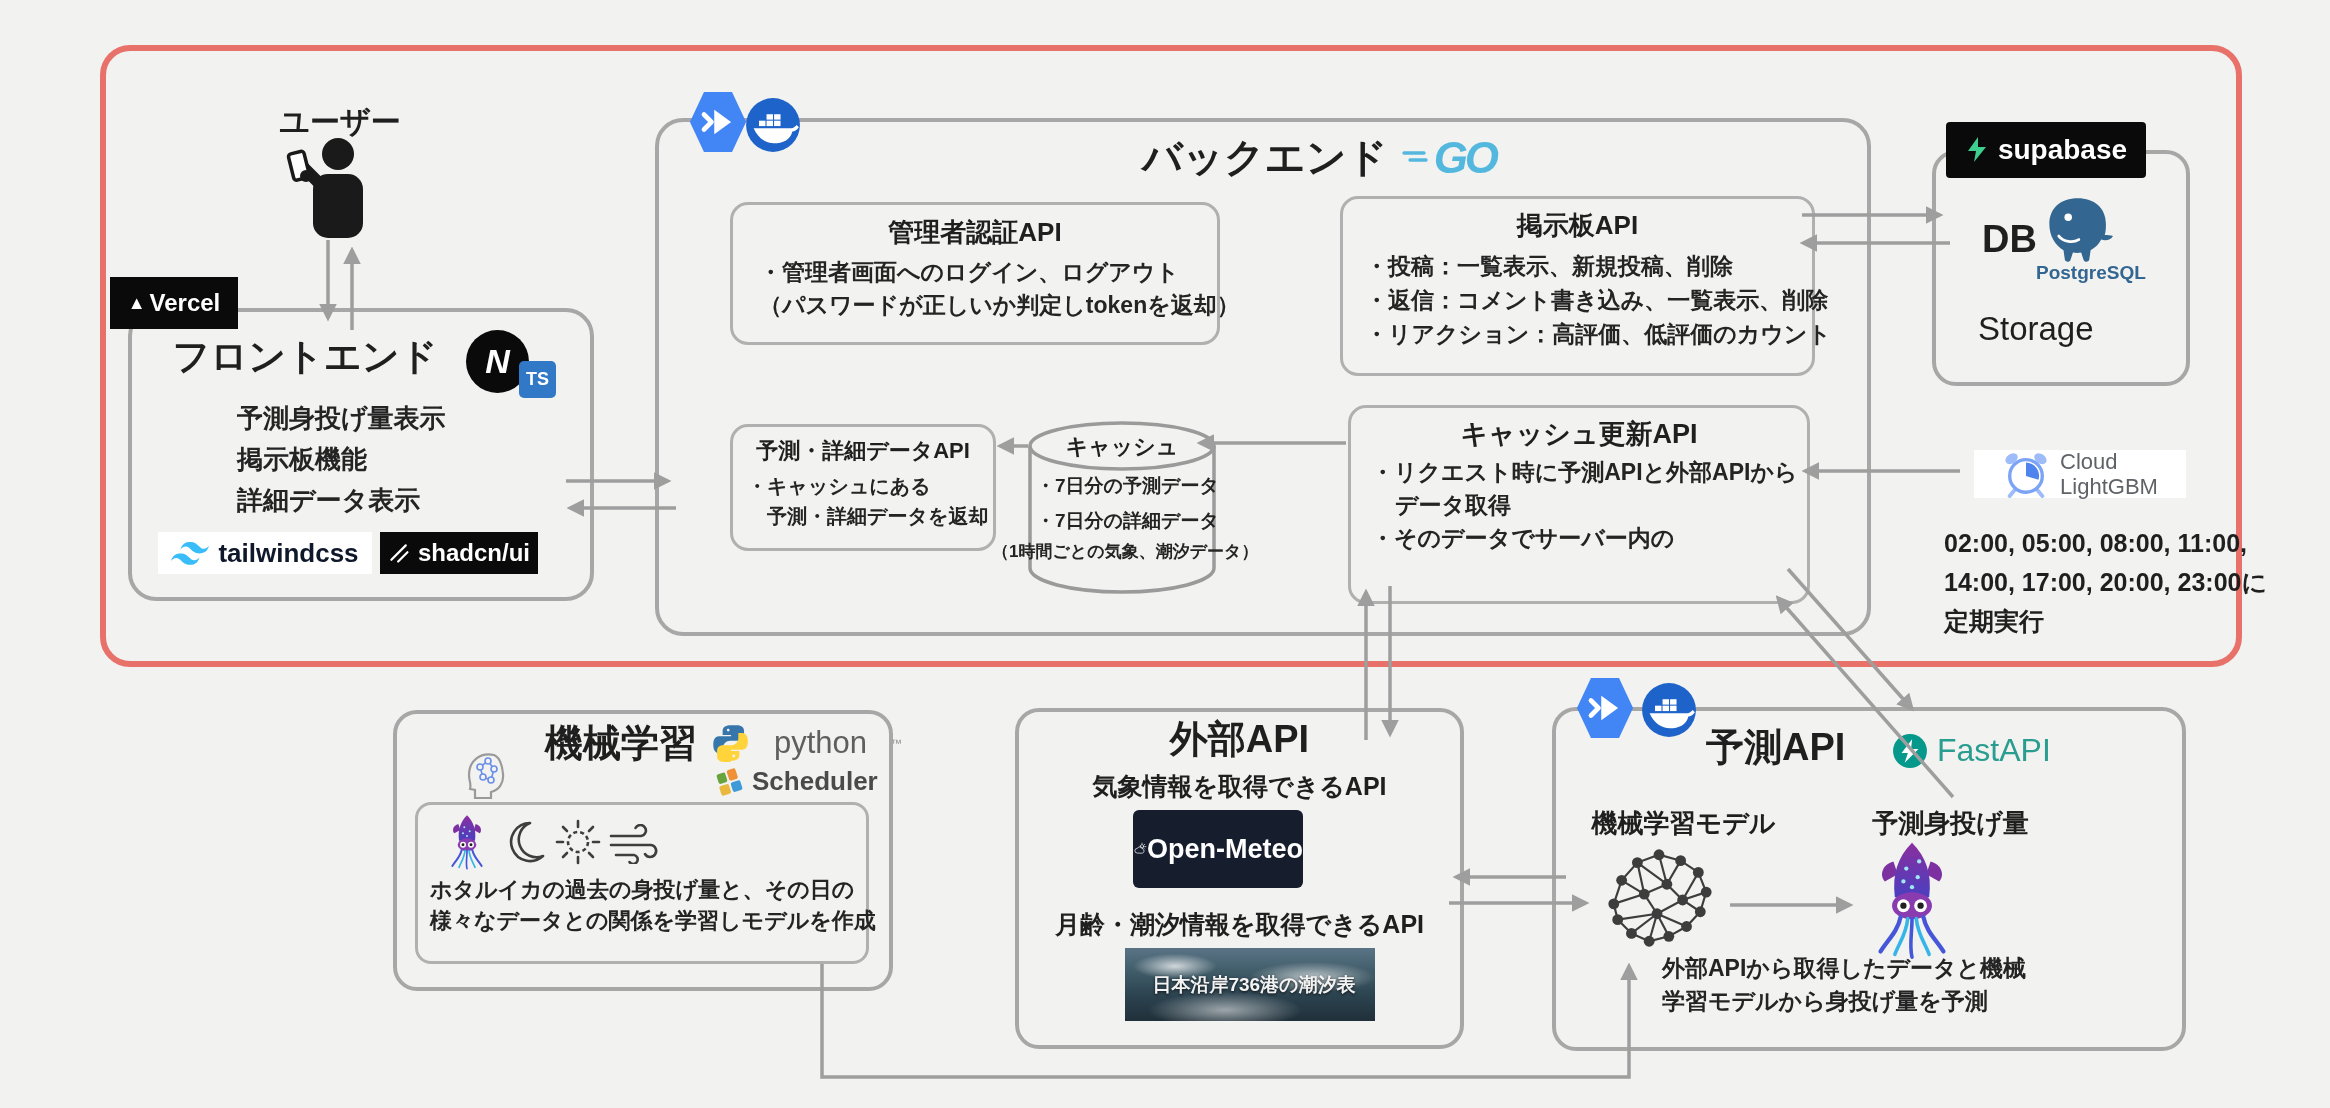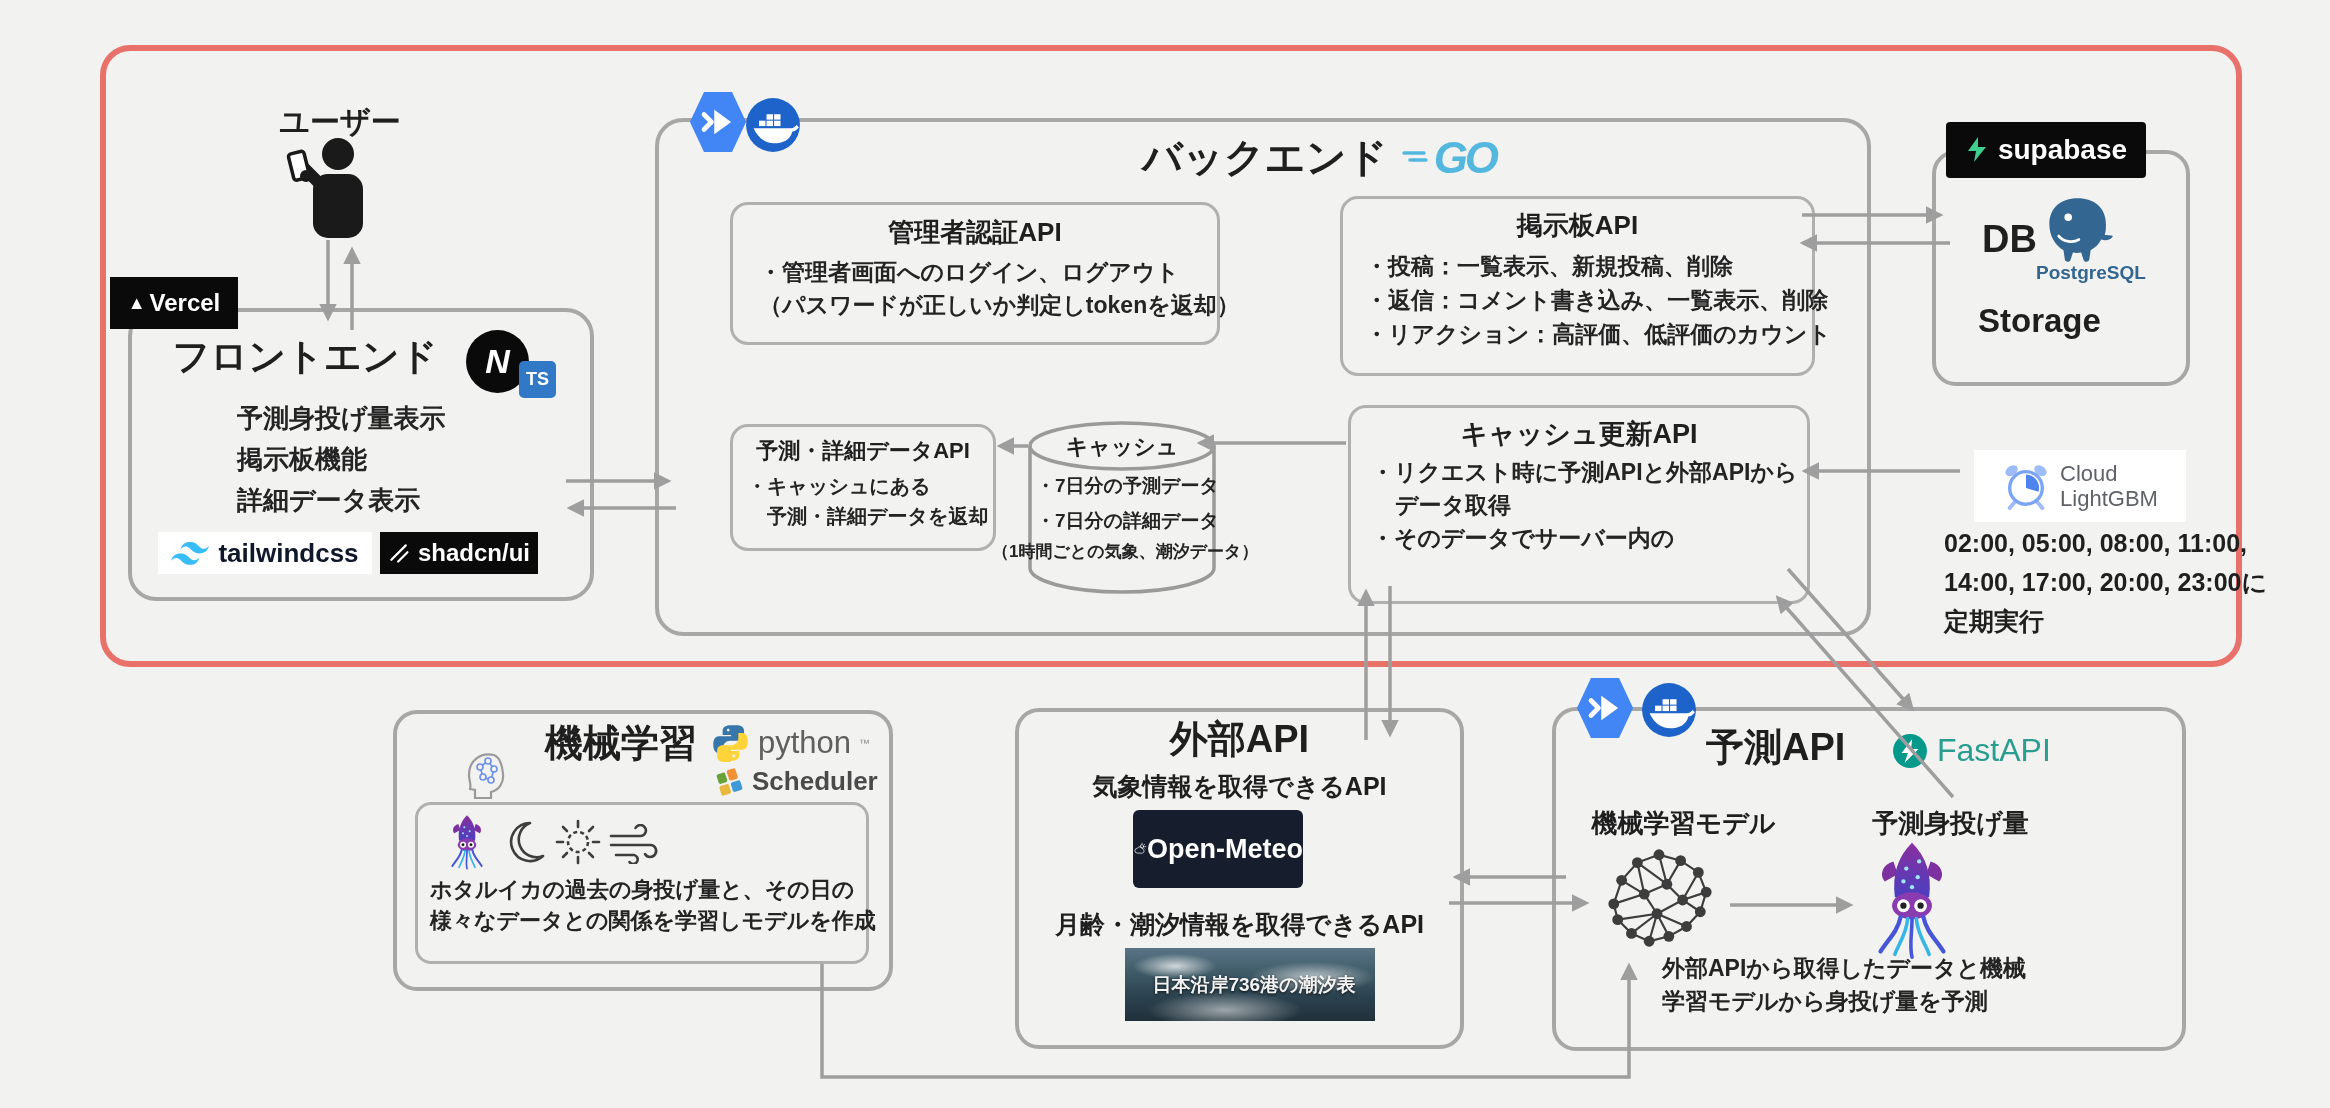--- a/index.html
+++ b/index.html
@@ -147,23 +147,23 @@
     </svg>
     <span style="font-size:28px;font-weight:700;">supabase</span>
   </div>
   <div class="t" style="left:1982px;top:218px;font-size:38px;font-weight:800;">DB</div>
   <svg class="abs" style="left:2042px;top:196px;" width="76" height="66" viewBox="0 0 64 56">
     <path fill="#336791" d="M30,2 C16,2 6,10 6,24 c0,10 5,18 12,22 l1,7 c0,3 4,4 5,1 l2,-6 c2,.5 5,.5 7,0 l2,6 c1,3 5,2 5,-1 l1,-7 c4,-2 7,-5 9,-9 c3,1 8,1 10,-3 c-2,-1 -5,-1 -7,-1 c1,-3 1,-6 1,-9 C54,10 44,2 30,2 z"></path>
     <circle cx="22" cy="18" r="3.2" fill="#ffffff"></circle>
     <path d="M14,34 c4,5 12,6 17,3" stroke="#ffffff" stroke-width="2.4" fill="none" stroke-linecap="round"></path>
   </svg>
   <div class="t" style="left:2036px;top:262px;font-size:19px;font-weight:600;color:#336791;">PostgreSQL</div>
-  <div class="t" style="left:1978px;top:302px;font-size:33px;font-weight:700;">Storage</div>
-
-  <div class="badge" style="left:1974px;top:450px;width:212px;height:72px;background:#ffffff;gap:10px;">
+  <div class="t" style="left:1978px;top:310px;font-size:33px;font-weight:400;">Storage</div>
+
+  <div class="badge" style="left:1974px;top:450px;width:212px;height:48px;background:#ffffff;gap:10px;">
     <svg width="48" height="48" viewBox="0 0 50 50">
       <ellipse cx="10" cy="9" rx="7" ry="5" transform="rotate(-35 10 9)" fill="#9dbcf9"></ellipse>
       <ellipse cx="40" cy="9" rx="7" ry="5" transform="rotate(35 40 9)" fill="#9dbcf9"></ellipse>
       <line x1="13" y1="42" x2="8" y2="48" stroke="#9dbcf9" stroke-width="4" stroke-linecap="round"></line>
       <line x1="37" y1="42" x2="42" y2="48" stroke="#9dbcf9" stroke-width="4" stroke-linecap="round"></line>
       <circle cx="25" cy="27" r="17" fill="#ffffff" stroke="#7ba4f6" stroke-width="3.5"></circle>
       <path d="M25,27 L25,13 A14,14 0 0 1 38,31 z" fill="#4f83ee"></path>
     </svg>
     <div style="font-size:22px;color:#5f6368;line-height:25px;font-weight:500;">
       <div>Cloud</div>
@@ -186,21 +186,21 @@
       <line x1="20" y1="17" x2="23" y2="27"></line>
         <line x1="23" y1="27" x2="31" y2="30"></line>
         <line x1="34" y1="19" x2="31" y2="30"></line>
       <circle cx="20" cy="17" r="3"></circle>
         <circle cx="28" cy="11" r="3"></circle>
         <circle cx="34" cy="19" r="3"></circle>
       <circle cx="23" cy="27" r="3"></circle>
         <circle cx="31" cy="30" r="3"></circle>
     </g>
   </svg>
-  <div class="abs" style="left:712px;top:724px;display:flex;align-items:center;gap:8px;">
+  <div class="abs" style="left:712px;top:724px;display:flex;align-items:center;gap:24px;">
     <svg width="38" height="38" viewBox="0 0 44 44">
       <path fill="#3776ab" d="M21.9 1.5c-5.3 0-9.6 1.9-9.6 6.4v4.7h9.8v1.6H7.9c-4.5 0-6.4 4.3-6.4 9.7 0 5.3 1.9 9.6 6.4 9.6h4.6v-5.6c0-4.5 3.9-8.5 8.5-8.5h9.7c3.7 0 6.4-2.7 6.4-6.4V7.9c0-4.5-4-6.4-8.5-6.4h-6.7zm-3.1 3.9c.9 0 1.6.7 1.6 1.6s-.7 1.6-1.6 1.6-1.6-.7-1.6-1.6.7-1.6 1.6-1.6z"></path>
       <path fill="#ffd43b" d="M22.1 42.5c5.3 0 9.6-1.9 9.6-6.4v-4.7h-9.8v-1.6h13.2c4.5 0 6.4-4.3 6.4-9.7 0-5.3-1.9-9.6-6.4-9.6h-4.6v5.6c0 4.5-3.9 8.5-8.5 8.5h-9.7c-3.7 0-6.4 2.7-6.4 6.4v6.7c0 4.5 4 6.4 8.5 6.4h6.7zm3.1-3.9c-.9 0-1.6-.7-1.6-1.6s.7-1.6 1.6-1.6 1.6.7 1.6 1.6-.7 1.6-1.6 1.6z"></path>
     </svg>
     <span style="font-size:31px;color:#5f5f5f;font-weight:500;">python</span>
     <sup style="font-size:11px;color:#8a8a8a;">™</sup>
   </div>
   <div class="abs" style="left:716px;top:766px;display:flex;align-items:center;gap:8px;">
     <svg width="28" height="28" viewBox="0 0 28 28">
       <g transform="rotate(-18 14 14)">

